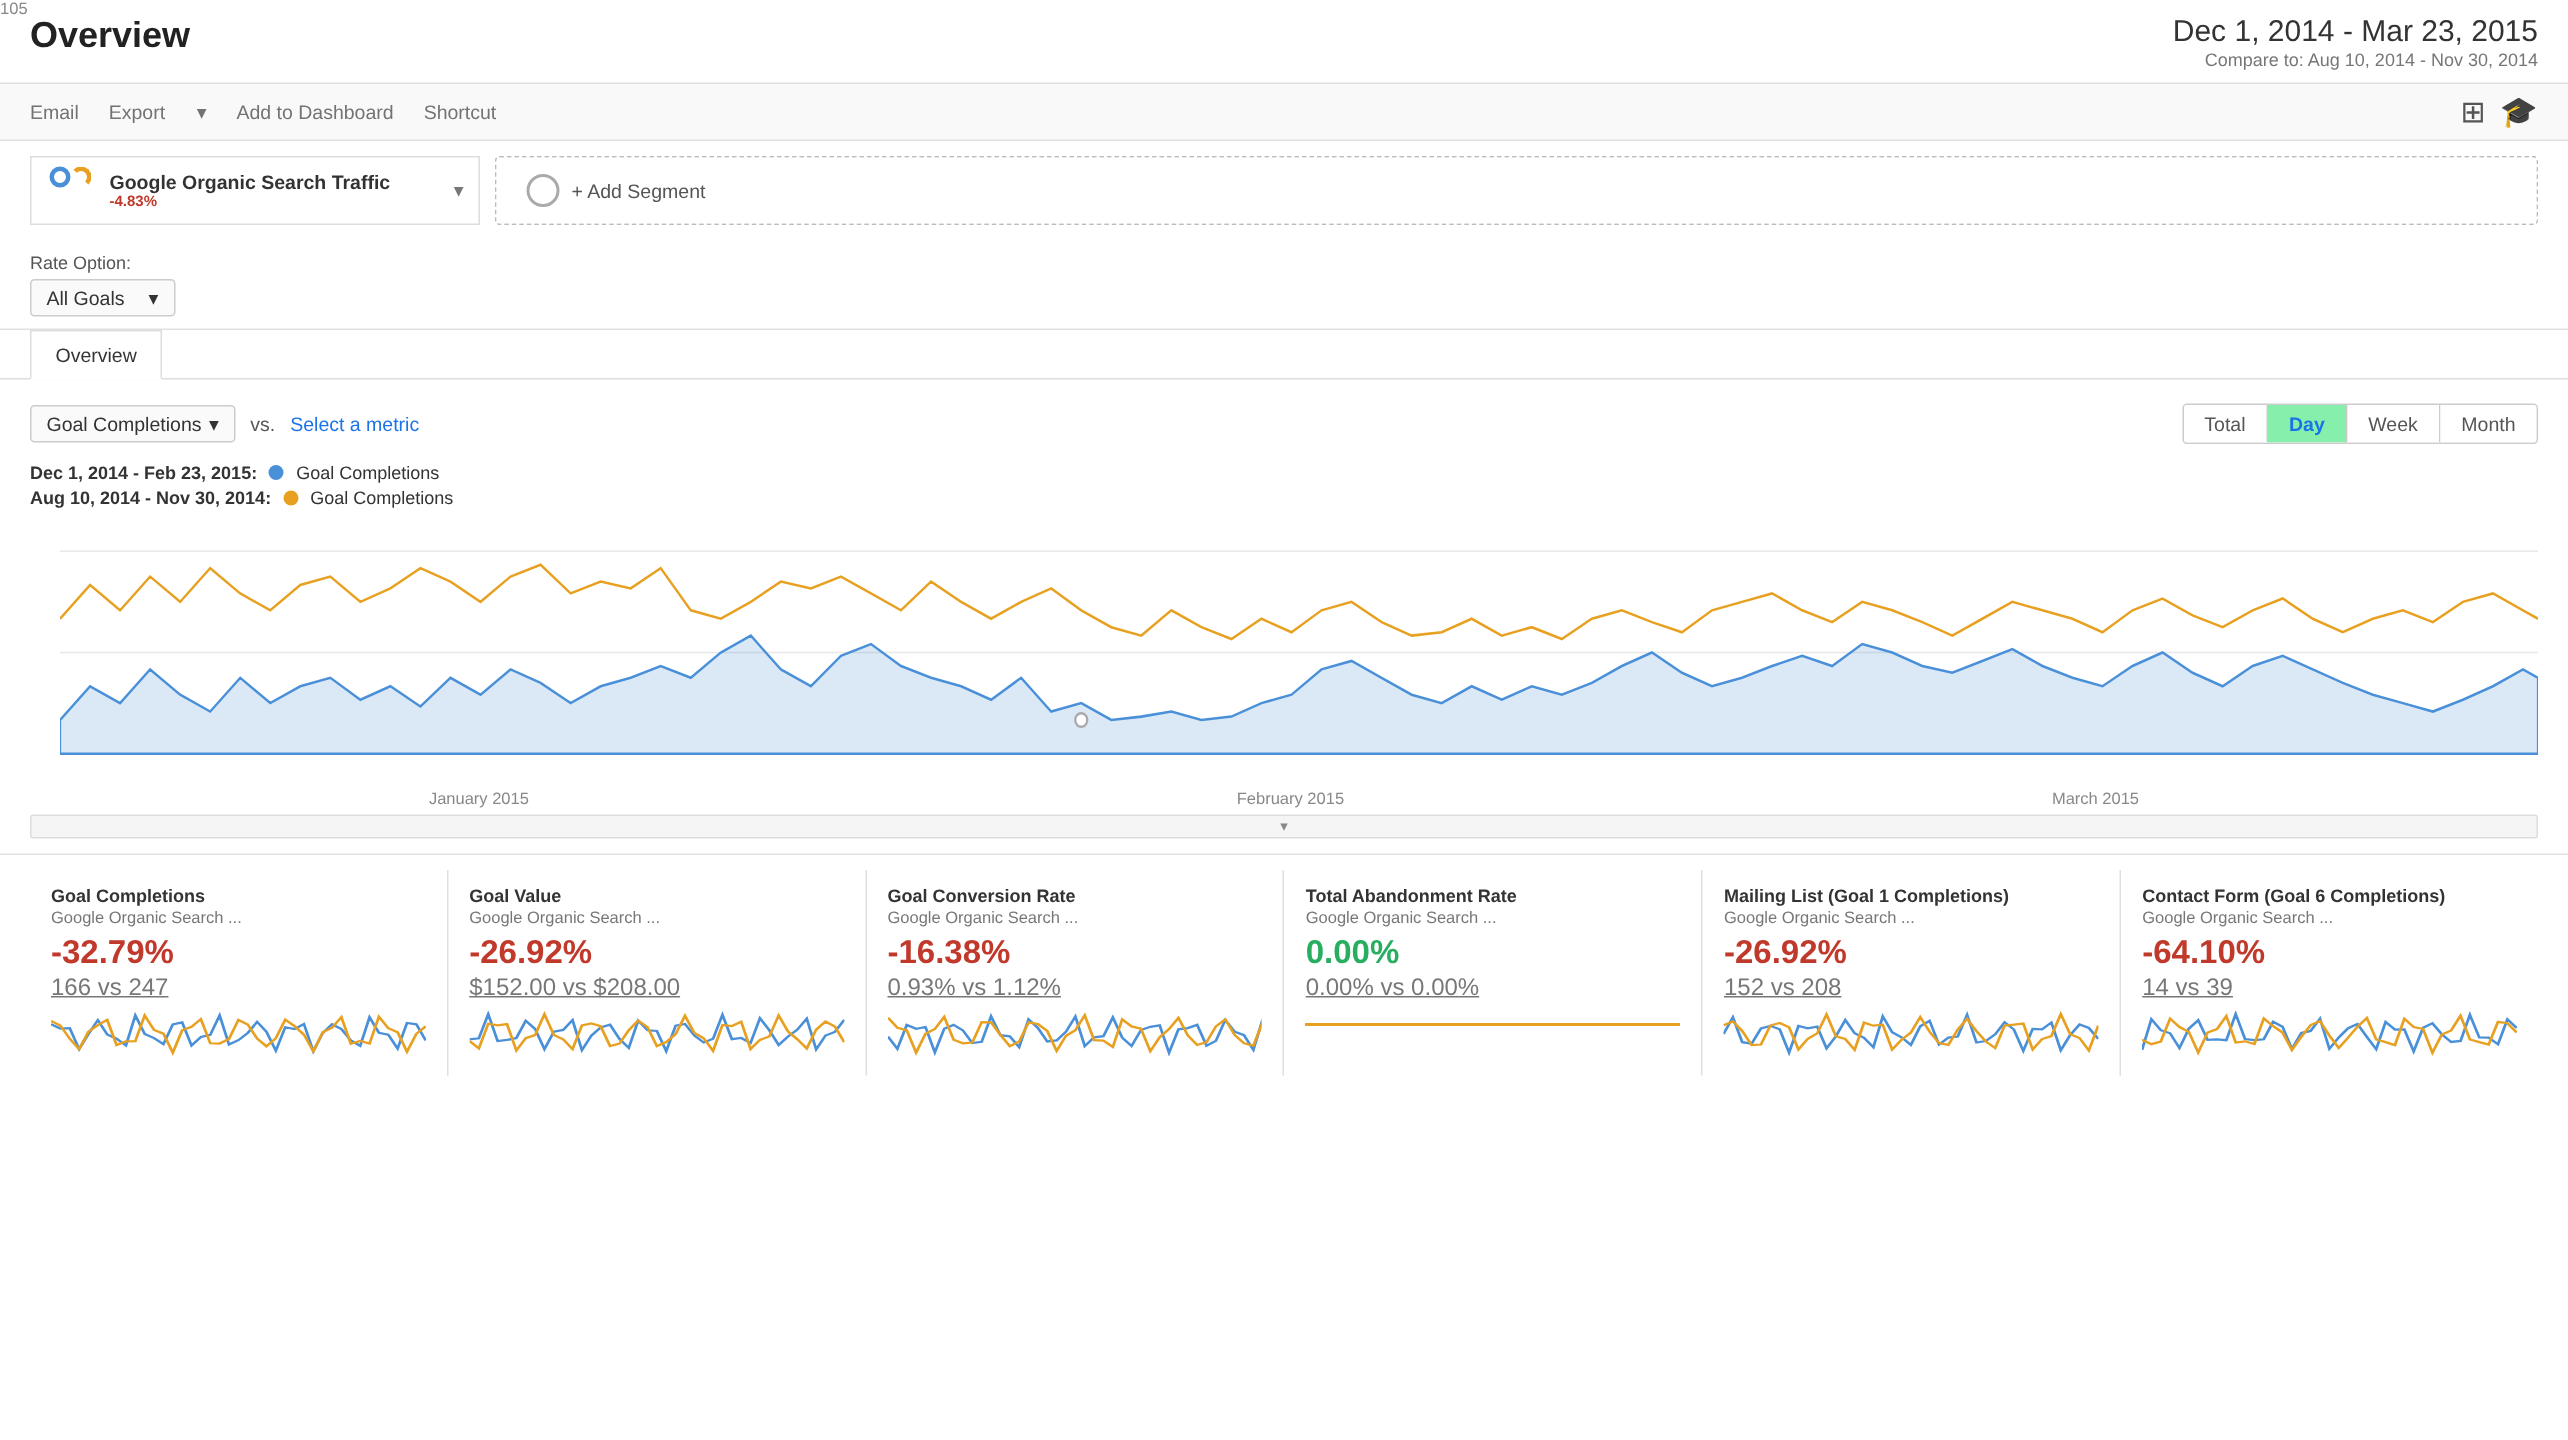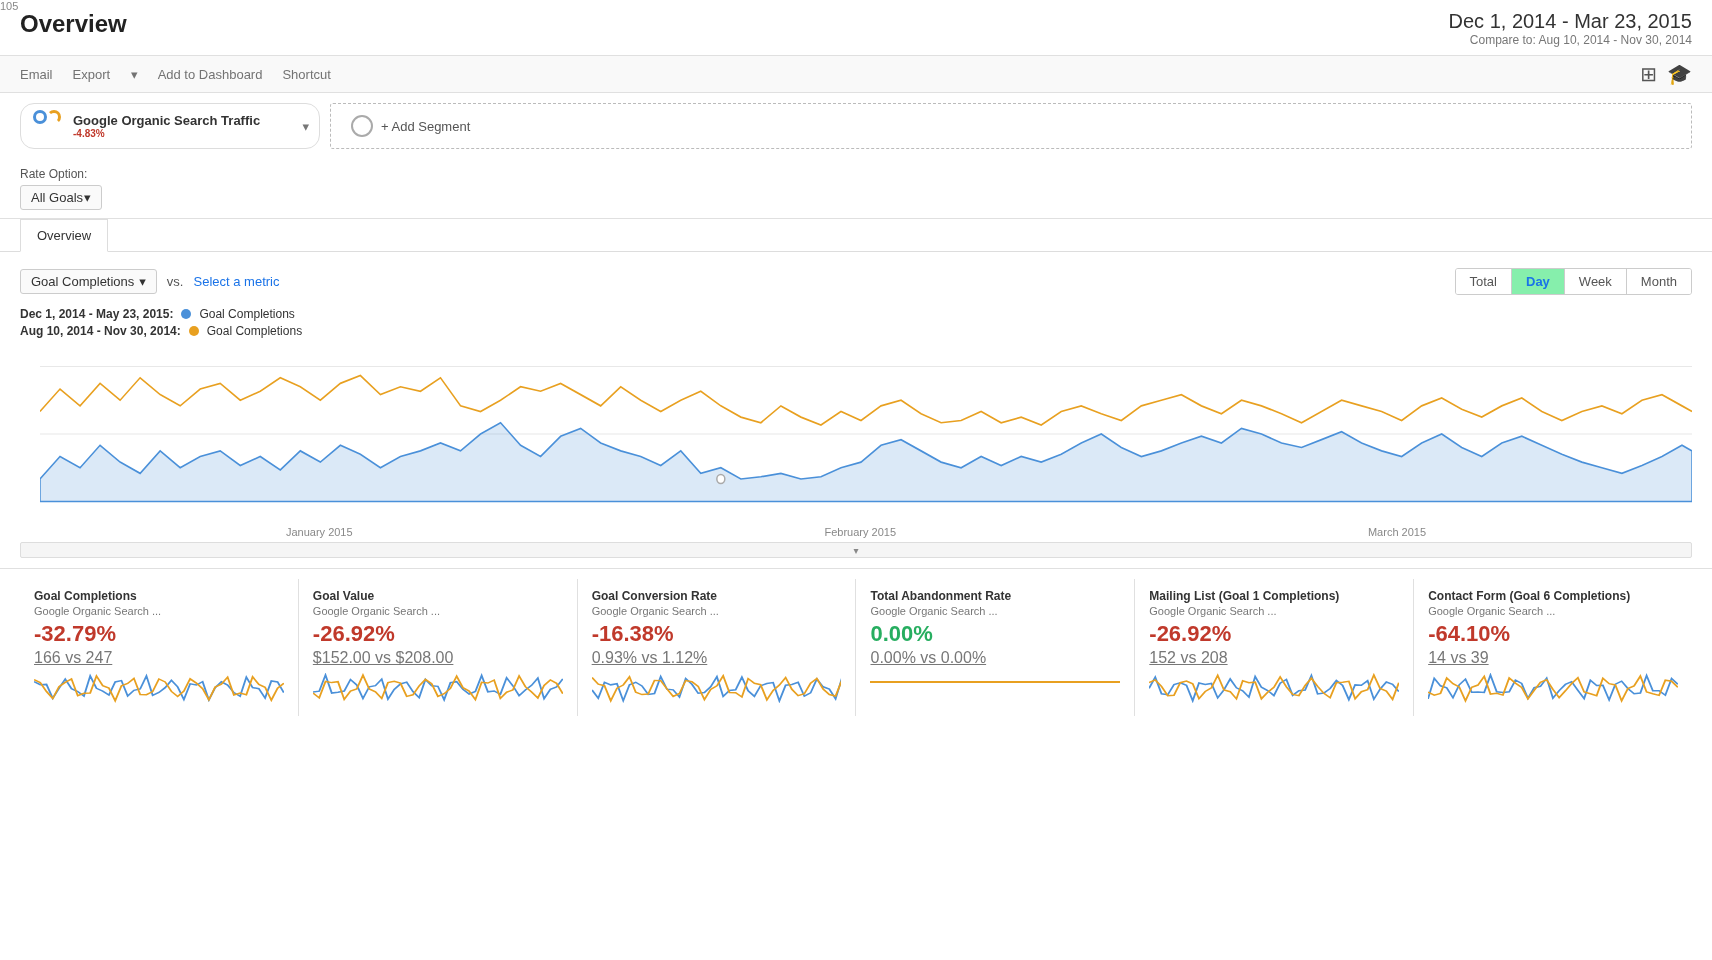--- a/index.html
+++ b/index.html
@@ -70,21 +70,21 @@
       display: flex;
       padding: 10px 20px;
       gap: 10px;
       background: #fff;
     }
     .segment-chip {
       display: flex;
       align-items: center;
       gap: 8px;
       border: 1px solid #ddd;
-      border-radius: 14px;
+      border-radius: 0;
       padding: 6px 12px;
       min-width: 300px;
       position: relative;
     }
     .segment-spinner {
       width: 32px;
       height: 32px;
       position: relative;
     }
     .spinner-blue {
@@ -132,21 +132,21 @@
 
     
     .goal-option {
       padding: 8px 20px;
       border-bottom: 1px solid #e0e0e0;
     }
     .goal-label { font-size: 12px; color: #555; margin-bottom: 4px; }
     .goal-select {
       display: inline-flex;
       align-items: center;
-      gap: 1px;
+      gap: 16px;
       border: 1px solid #ccc;
       border-radius: 3px;
       padding: 4px 10px;
       background: #fafafa;
       cursor: pointer;
       font-size: 13px;
     }
 
     
     .tabs-bar {
@@ -411,21 +411,21 @@
     <div class="time-buttons">
       <button class="time-btn">Total</button>
       <button class="time-btn active">Day</button>
       <button class="time-btn">Week</button>
       <button class="time-btn">Month</button>
     </div>
   </div>
 
   <div class="chart-legend">
     <div class="legend-row">
-      <span class="legend-label">Dec 1, 2014 - May 23, 2015:</span>
+      <span class="legend-label">Dec 1, 2014 - Feb 23, 2015:</span>
       <span class="legend-dot" style="background:#4a90d9"></span>
       <span>Goal Completions</span>
     </div>
     <div class="legend-row">
       <span class="legend-label">Aug 10, 2014 - Nov 30, 2014:</span>
       <span class="legend-dot" style="background:#e8a020"></span>
       <span>Goal Completions</span>
     </div>
   </div>
 

